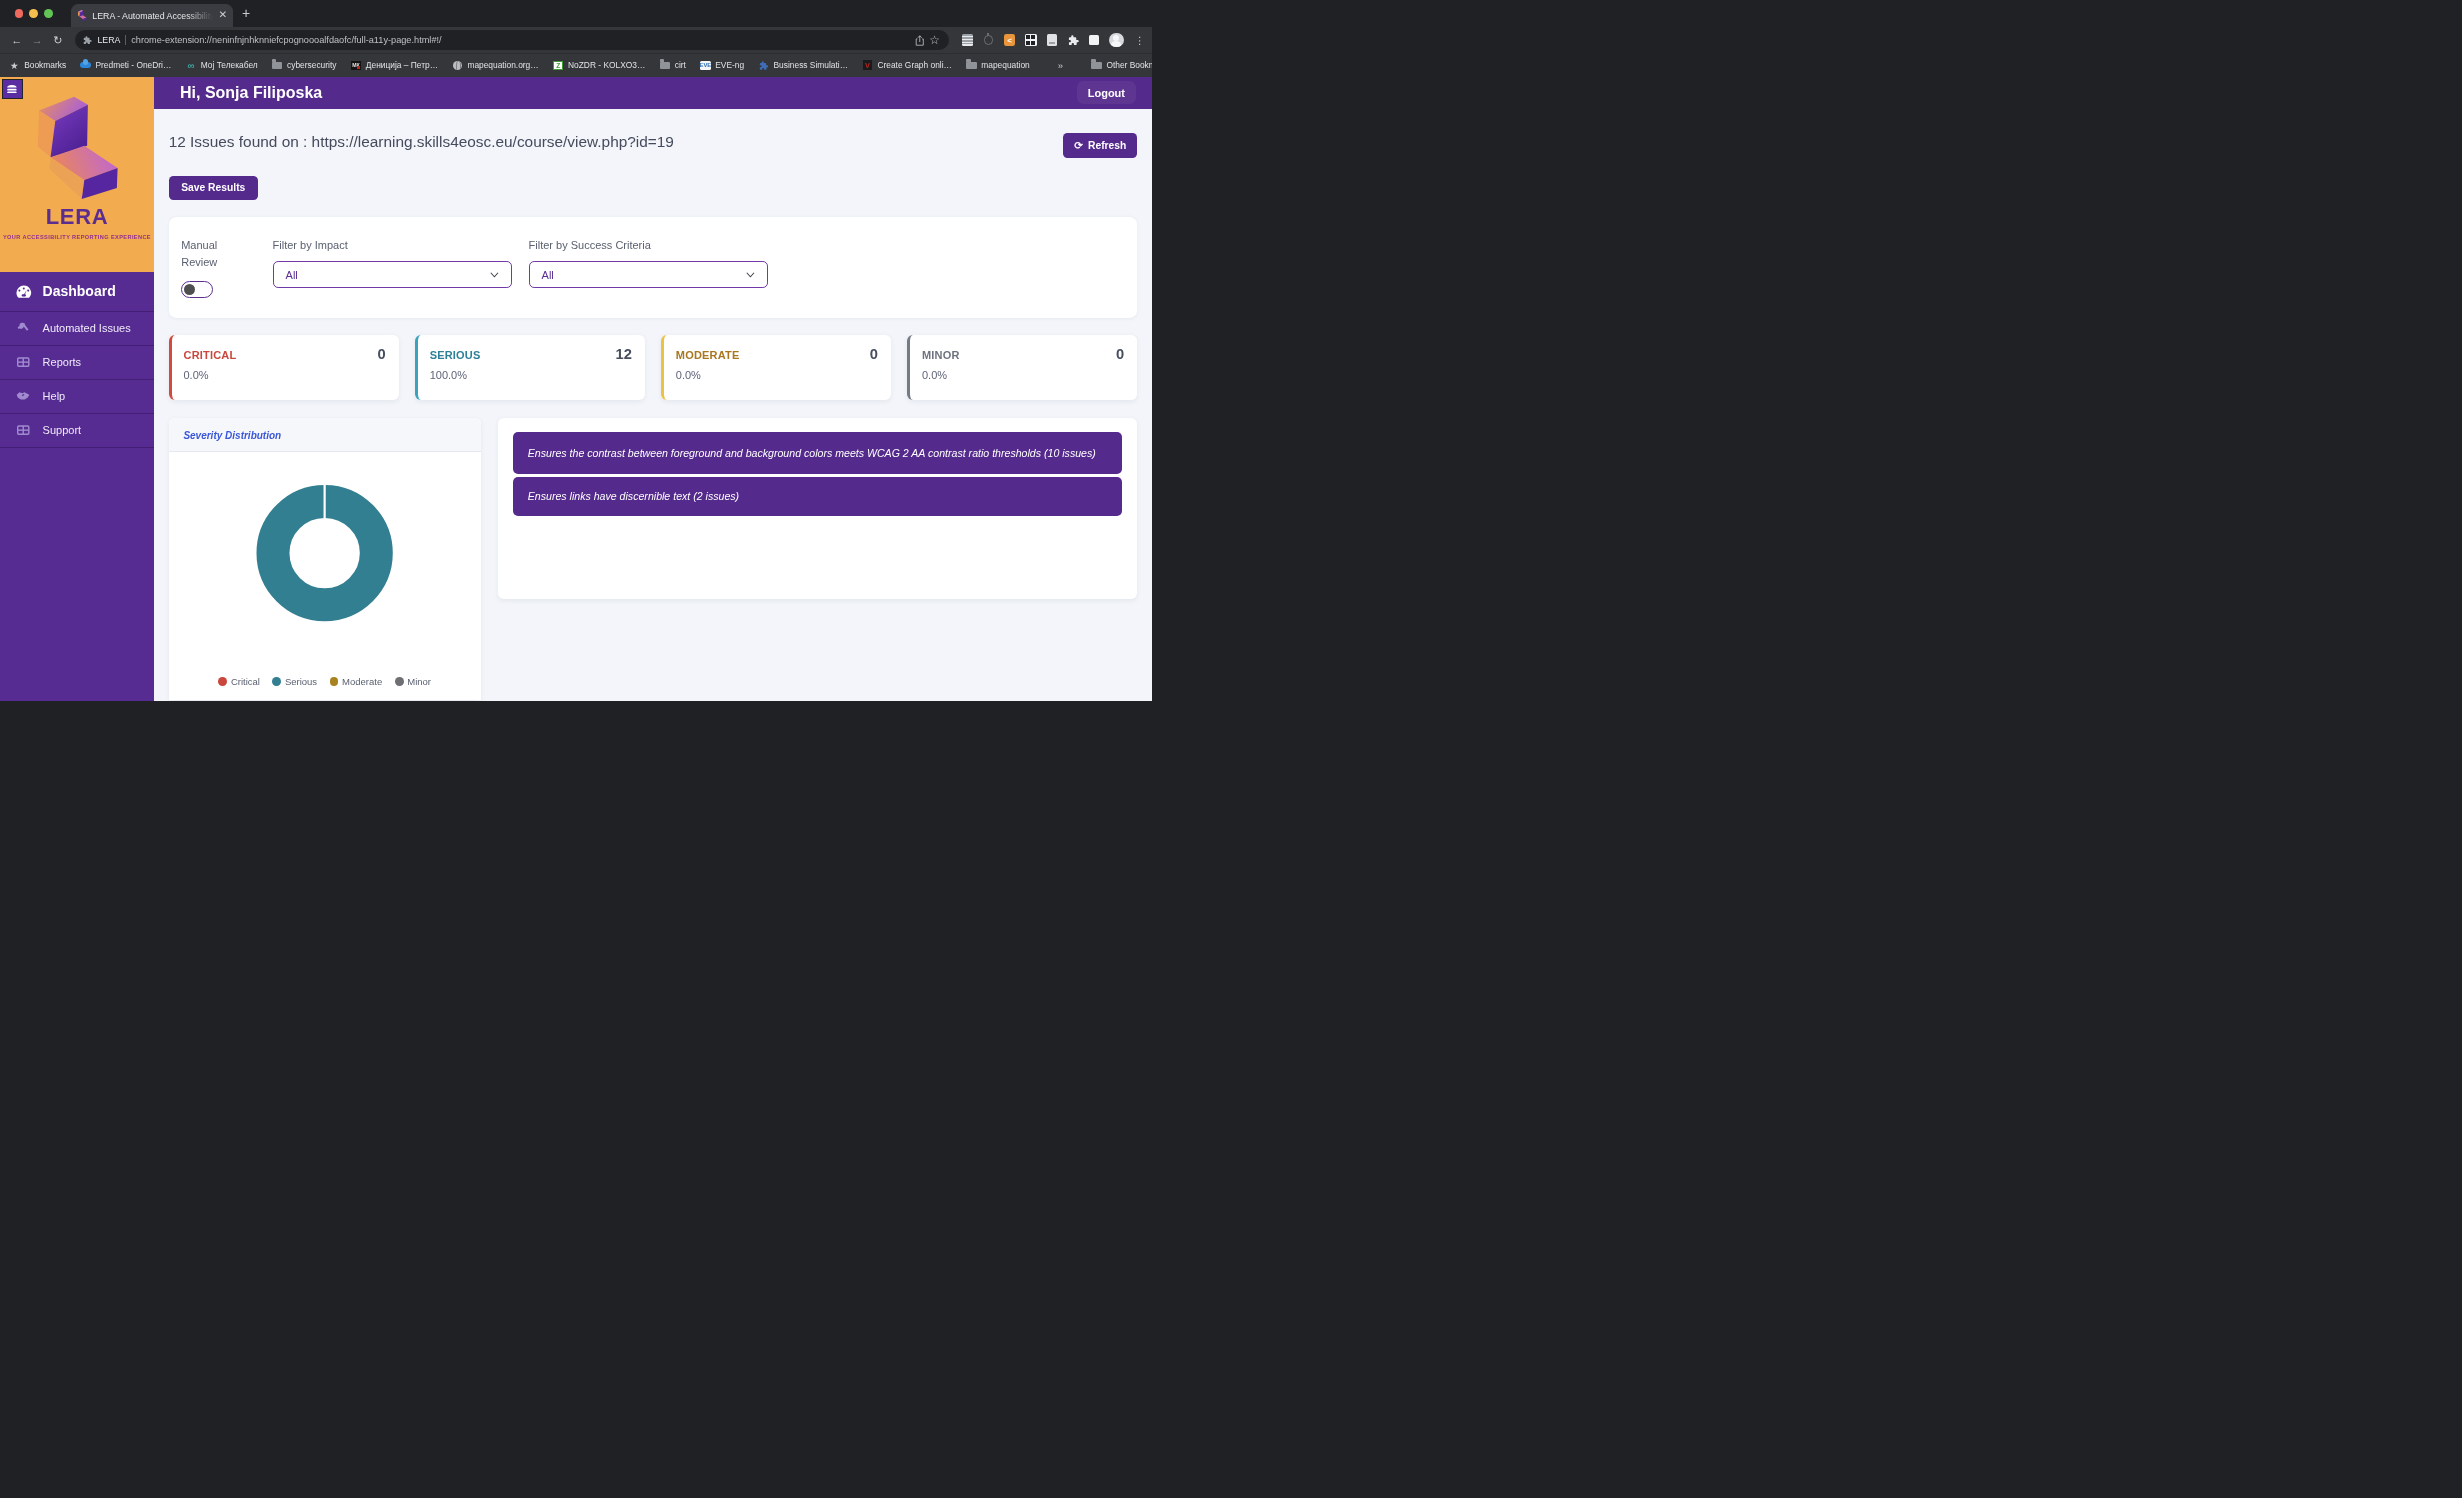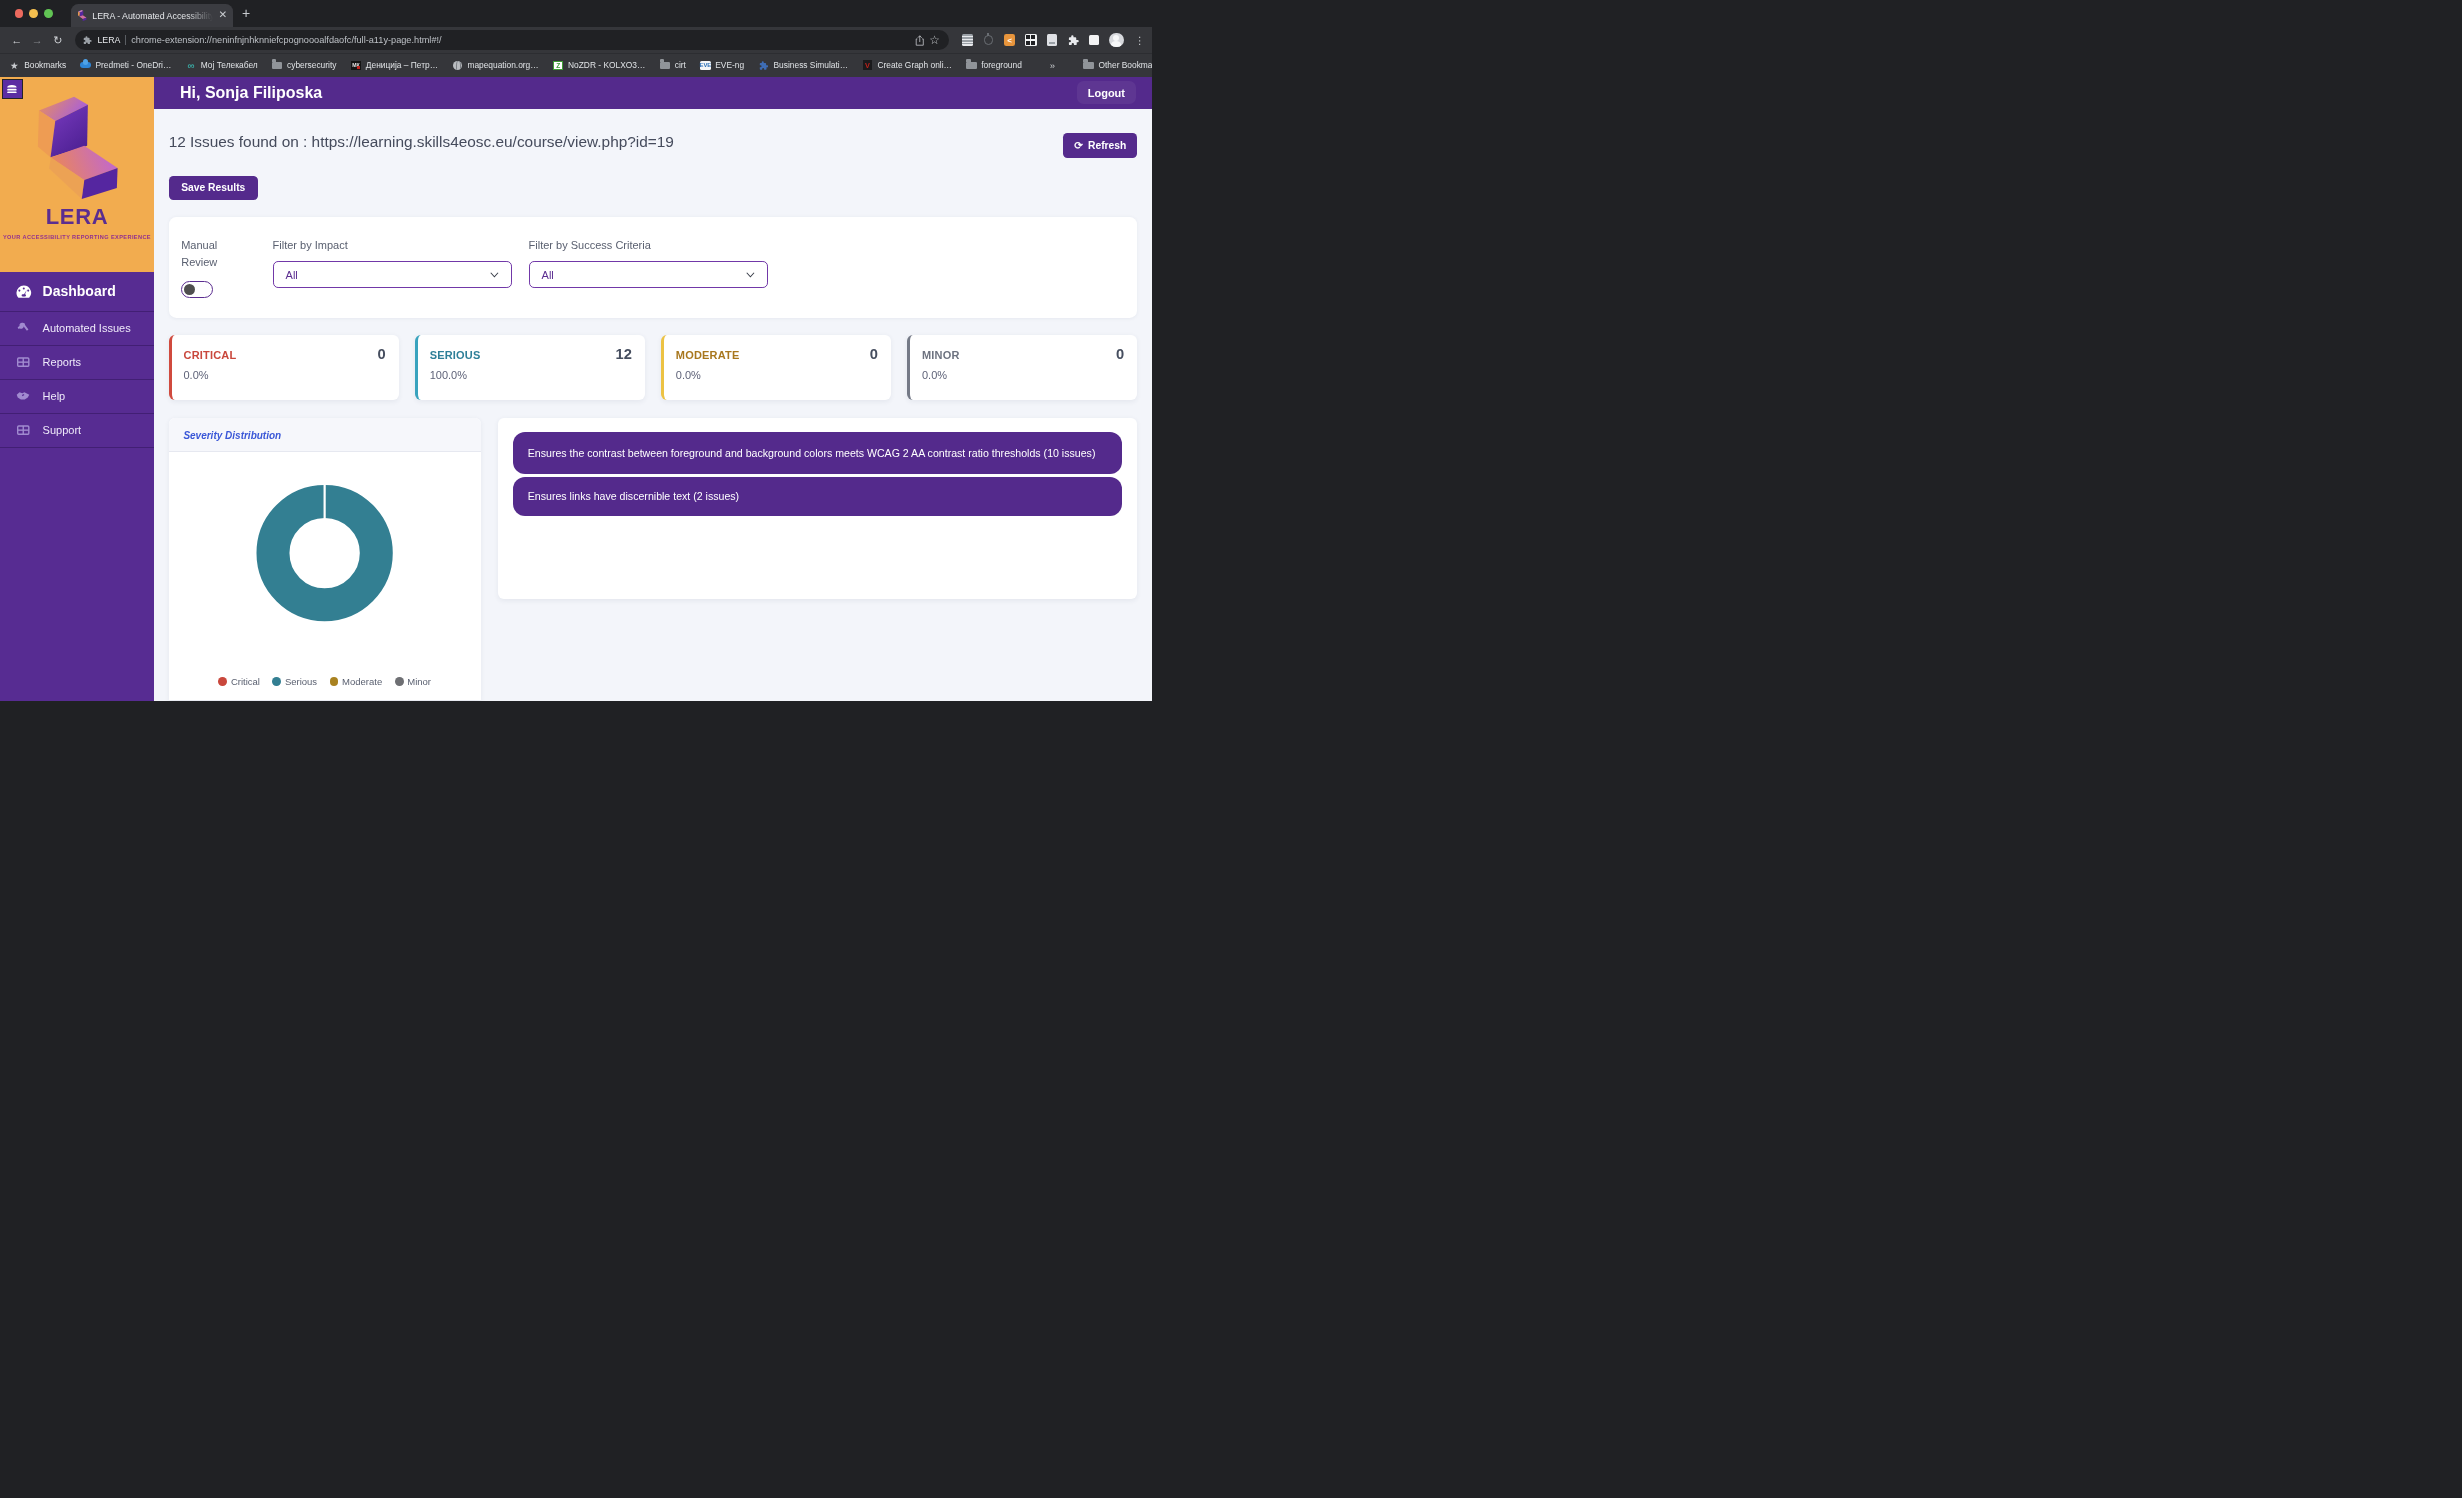--- a/index.html
+++ b/index.html
@@ -129,21 +129,21 @@
   .panel-head { background:#F6F7FB; border-bottom:0.7px solid #E6E8F0; padding:9.5px 14.7px; }
   .panel-title { color:#3A57D7; font-size:10px; font-weight:bold;font-style:italic; }
   .severity-panel { width:312px; height:282px; border-radius:5.9px 5.9px 0 0; }
   .legend { display:flex; justify-content:center; gap:12.5px; margin-top:51px; }
   .lg-item { display:flex; align-items:center; gap:3.7px; font-size:9.5px; color:#5A6070; }
   .lg-dot { width:8.8px; height:8.8px; border-radius:50%; flex:none; }
 
   .summary-panel { flex:1; height:181px; }
   .summary-body { padding:14px 15.4px; }
   .sum-bar { background:#542A8C; color:#fff; font-size:10.6px; line-height:1.6;
-     padding:11px 14.7px; border-radius:12px; }
+     padding:11px 14.7px; border-radius:5px;font-style:italic; }
   .sum-bar + .sum-bar { margin-top:2.9px; }
   .sum-bar.tall { padding:12.5px 14.7px; }
 </style>
 </head>
 <body>
 
 <div class="tabstrip">
   <div class="traffic">
     <span class="tl-red"></span>
     <span class="tl-yellow"></span>
@@ -291,21 +291,21 @@
     <span class="bmi">
           <span class="i-v">V</span>
         </span>
     <span class="bm-label">Create Graph onli…</span>
   </span>
 
   <span class="bm">
     <span class="bmi">
           <span class="i-folder"></span>
         </span>
-    <span class="bm-label">foreground</span>
+    <span class="bm-label">mapequation</span>
   </span>
 </span>
   <span class="bm-sp"></span>
   <span class="bm-chev">»</span>
   <span class="bm-div"></span>
   <span class="bm">
     <span class="bmi">
         <span class="i-folder"></span>
       </span>
     <span>Other Bookmarks</span>

